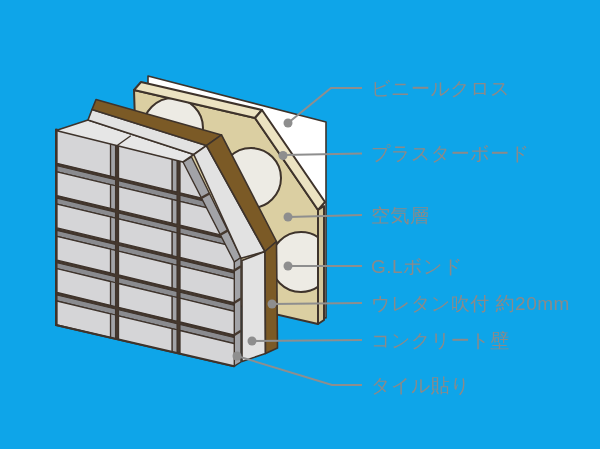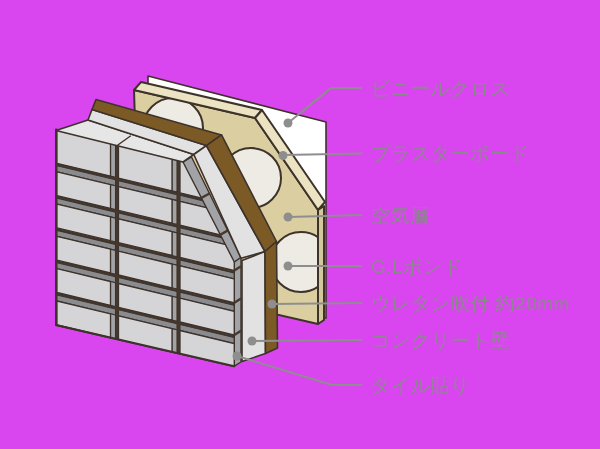--- a/index.html
+++ b/index.html
@@ -11,21 +11,21 @@
   .leader{stroke:var(--leader,#8e8e8e);stroke-width:2;fill:none;}
   .dot{fill:var(--leader,#8e8e8e);stroke:none;}
   .ol2{stroke:var(--outline,#3e332b);stroke-width:2;stroke-linejoin:round;}
   .ol16{stroke:var(--outline,#3e332b);stroke-width:1.6;stroke-linejoin:round;}
   .ol14{stroke:var(--outline,#3e332b);stroke-width:1.4;stroke-linejoin:round;}
   .joint{stroke:var(--tile-joint,#45382e);stroke-width:2.4;stroke-linecap:butt;}
 </style>
 </head>
 <body>
 
-<div class="stage" style="background: #d946ef;">
+<div class="stage" style="background: #0ea5e9;">
 <svg width="600" height="449" viewBox="0 0 600 449">
   <defs>
     <clipPath id="wallClip">
           <polygon points="56,129.5 183,161.5 234.3,262 234.3,366.2 56,325"></polygon>
         </clipPath>
     <clipPath id="boardClip">
           <polygon points="134,90 255,118 318,210 318,324 140,283"></polygon>
         </clipPath>
   </defs>
 

